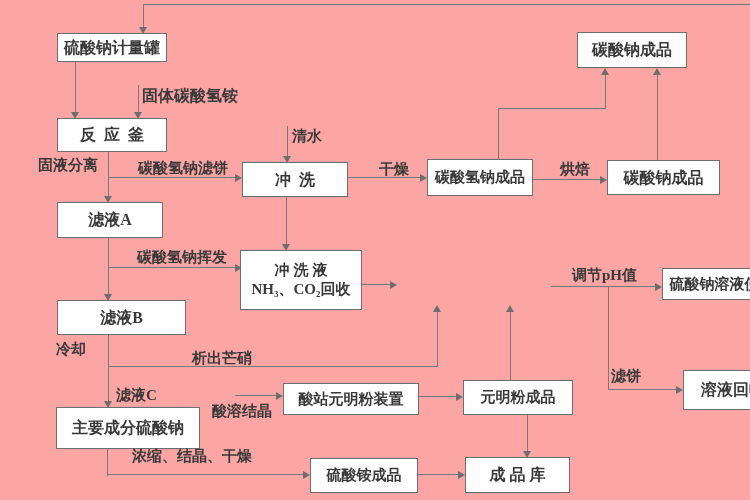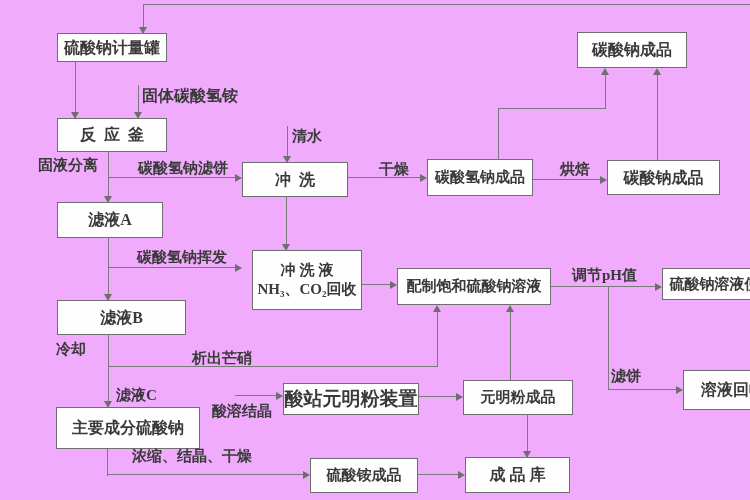--- a/index.html
+++ b/index.html
@@ -1,18 +1,18 @@
 <!DOCTYPE html>
 <html><head>
 <meta charset="utf-8">
 <style>
   html,body{margin:0;padding:0;background:#ffffff;}
   #stage{
     position:relative;width:750px;height:500px;overflow:hidden;
-    background:#f0abfc;
+    background:#fca5a5;
     font-family:"Liberation Serif","DejaVu Serif",serif;
     color:#3a3a3a;
   }
   .box{
     position:absolute;box-sizing:border-box;
     border:1.5px solid #6e6e6e;background:#fefefe;
     display:flex;align-items:center;justify-content:center;
     text-align:center;font-size:16px;font-weight:600;
     white-space:nowrap;line-height:1.25;
   }
@@ -96,40 +96,39 @@
   <div class="box sp2" style="left:57px;top:118px;width:110px;height:34px">反应釜</div>
 
   <div class="box" style="left:57px;top:202px;width:106px;height:36px">滤液A</div>
 
   <div class="box" style="left:57px;top:300px;width:129px;height:35px">滤液B</div>
 
   <div class="box" style="left:56px;top:407px;width:144px;height:42px">主要成分硫酸钠</div>
 
   <div class="box sp2" style="left:242px;top:162px;width:106px;height:35px">冲洗</div>
 
-  <div class="box" style="left:252px;top:250px;width:110px;height:60px;font-size:15px">
+  <div class="box" style="left:240px;top:250px;width:122px;height:60px;font-size:15px">
     <div class="stack">
       <span class="sp1">冲洗液</span>
       <span>NH₃、CO₂回收</span>
     </div>
   </div>
 
-  <div class="box" style="left:397px;top:268px;width:154px;height:37px;font-size:15px">配制饱和硫酸钠溶液</div>
 
   <div class="box" style="left:427px;top:159px;width:106px;height:37px;font-size:15px">碳酸氢钠成品</div>
 
   <div class="box" style="left:577px;top:32px;width:110px;height:36px">碳酸钠成品</div>
 
   <div class="box" style="left:607px;top:160px;width:113px;height:35px">碳酸钠成品</div>
 
   <div class="box" style="left:662px;top:268px;width:105px;height:32px;font-size:15px">硫酸钠溶液使</div>
 
   <div class="box" style="left:683px;top:370px;width:100px;height:40px">溶液回收</div>
 
-  <div class="box" style="left:283px;top:383px;width:136px;height:32px;font-size:19px">酸站元明粉装置</div>
+  <div class="box" style="left:283px;top:383px;width:136px;height:32px;font-size:15px">酸站元明粉装置</div>
 
   <div class="box" style="left:463px;top:380px;width:110px;height:35px;font-size:15px">元明粉成品</div>
 
   <div class="box" style="left:310px;top:458px;width:108px;height:35px;font-size:15px">硫酸铵成品</div>
 
   <div class="box sp1" style="left:465px;top:457px;width:105px;height:36px">成品库</div>
 
   <div class="lbl" style="left:142px;top:86px;font-size:16px">固体碳酸氢铵</div>
 
   <div class="lbl" style="left:38px;top:156px">固液分离</div>

